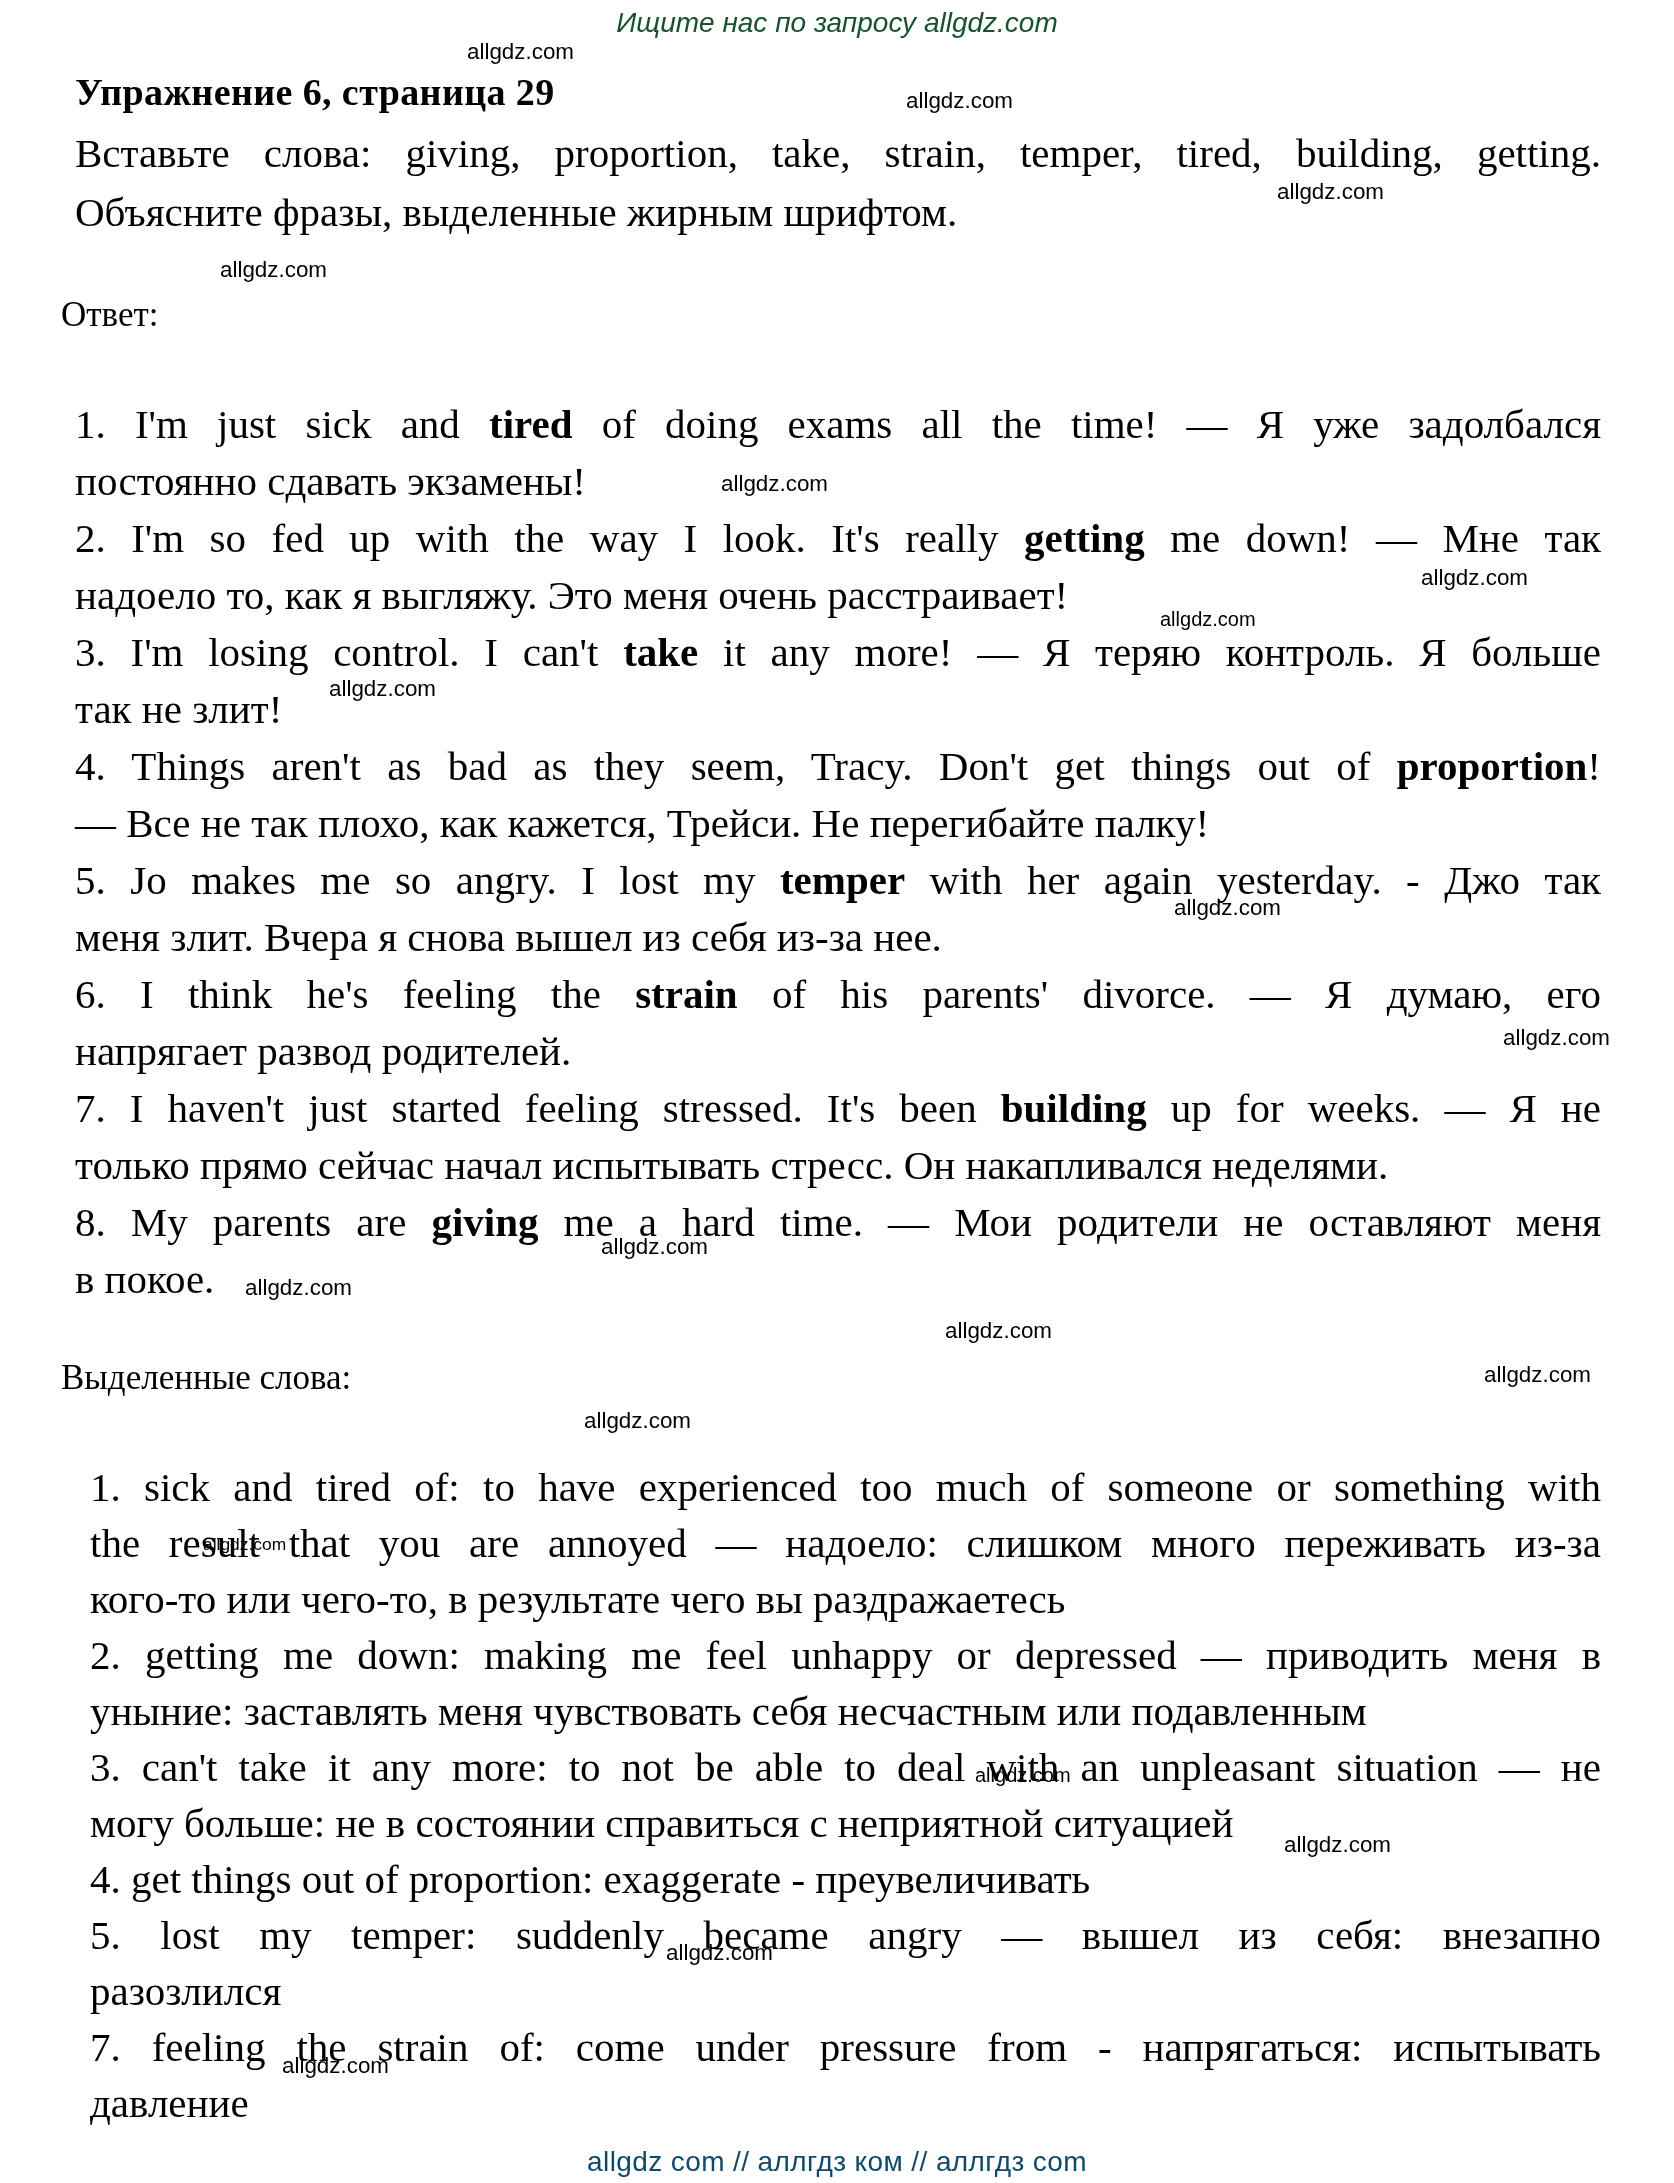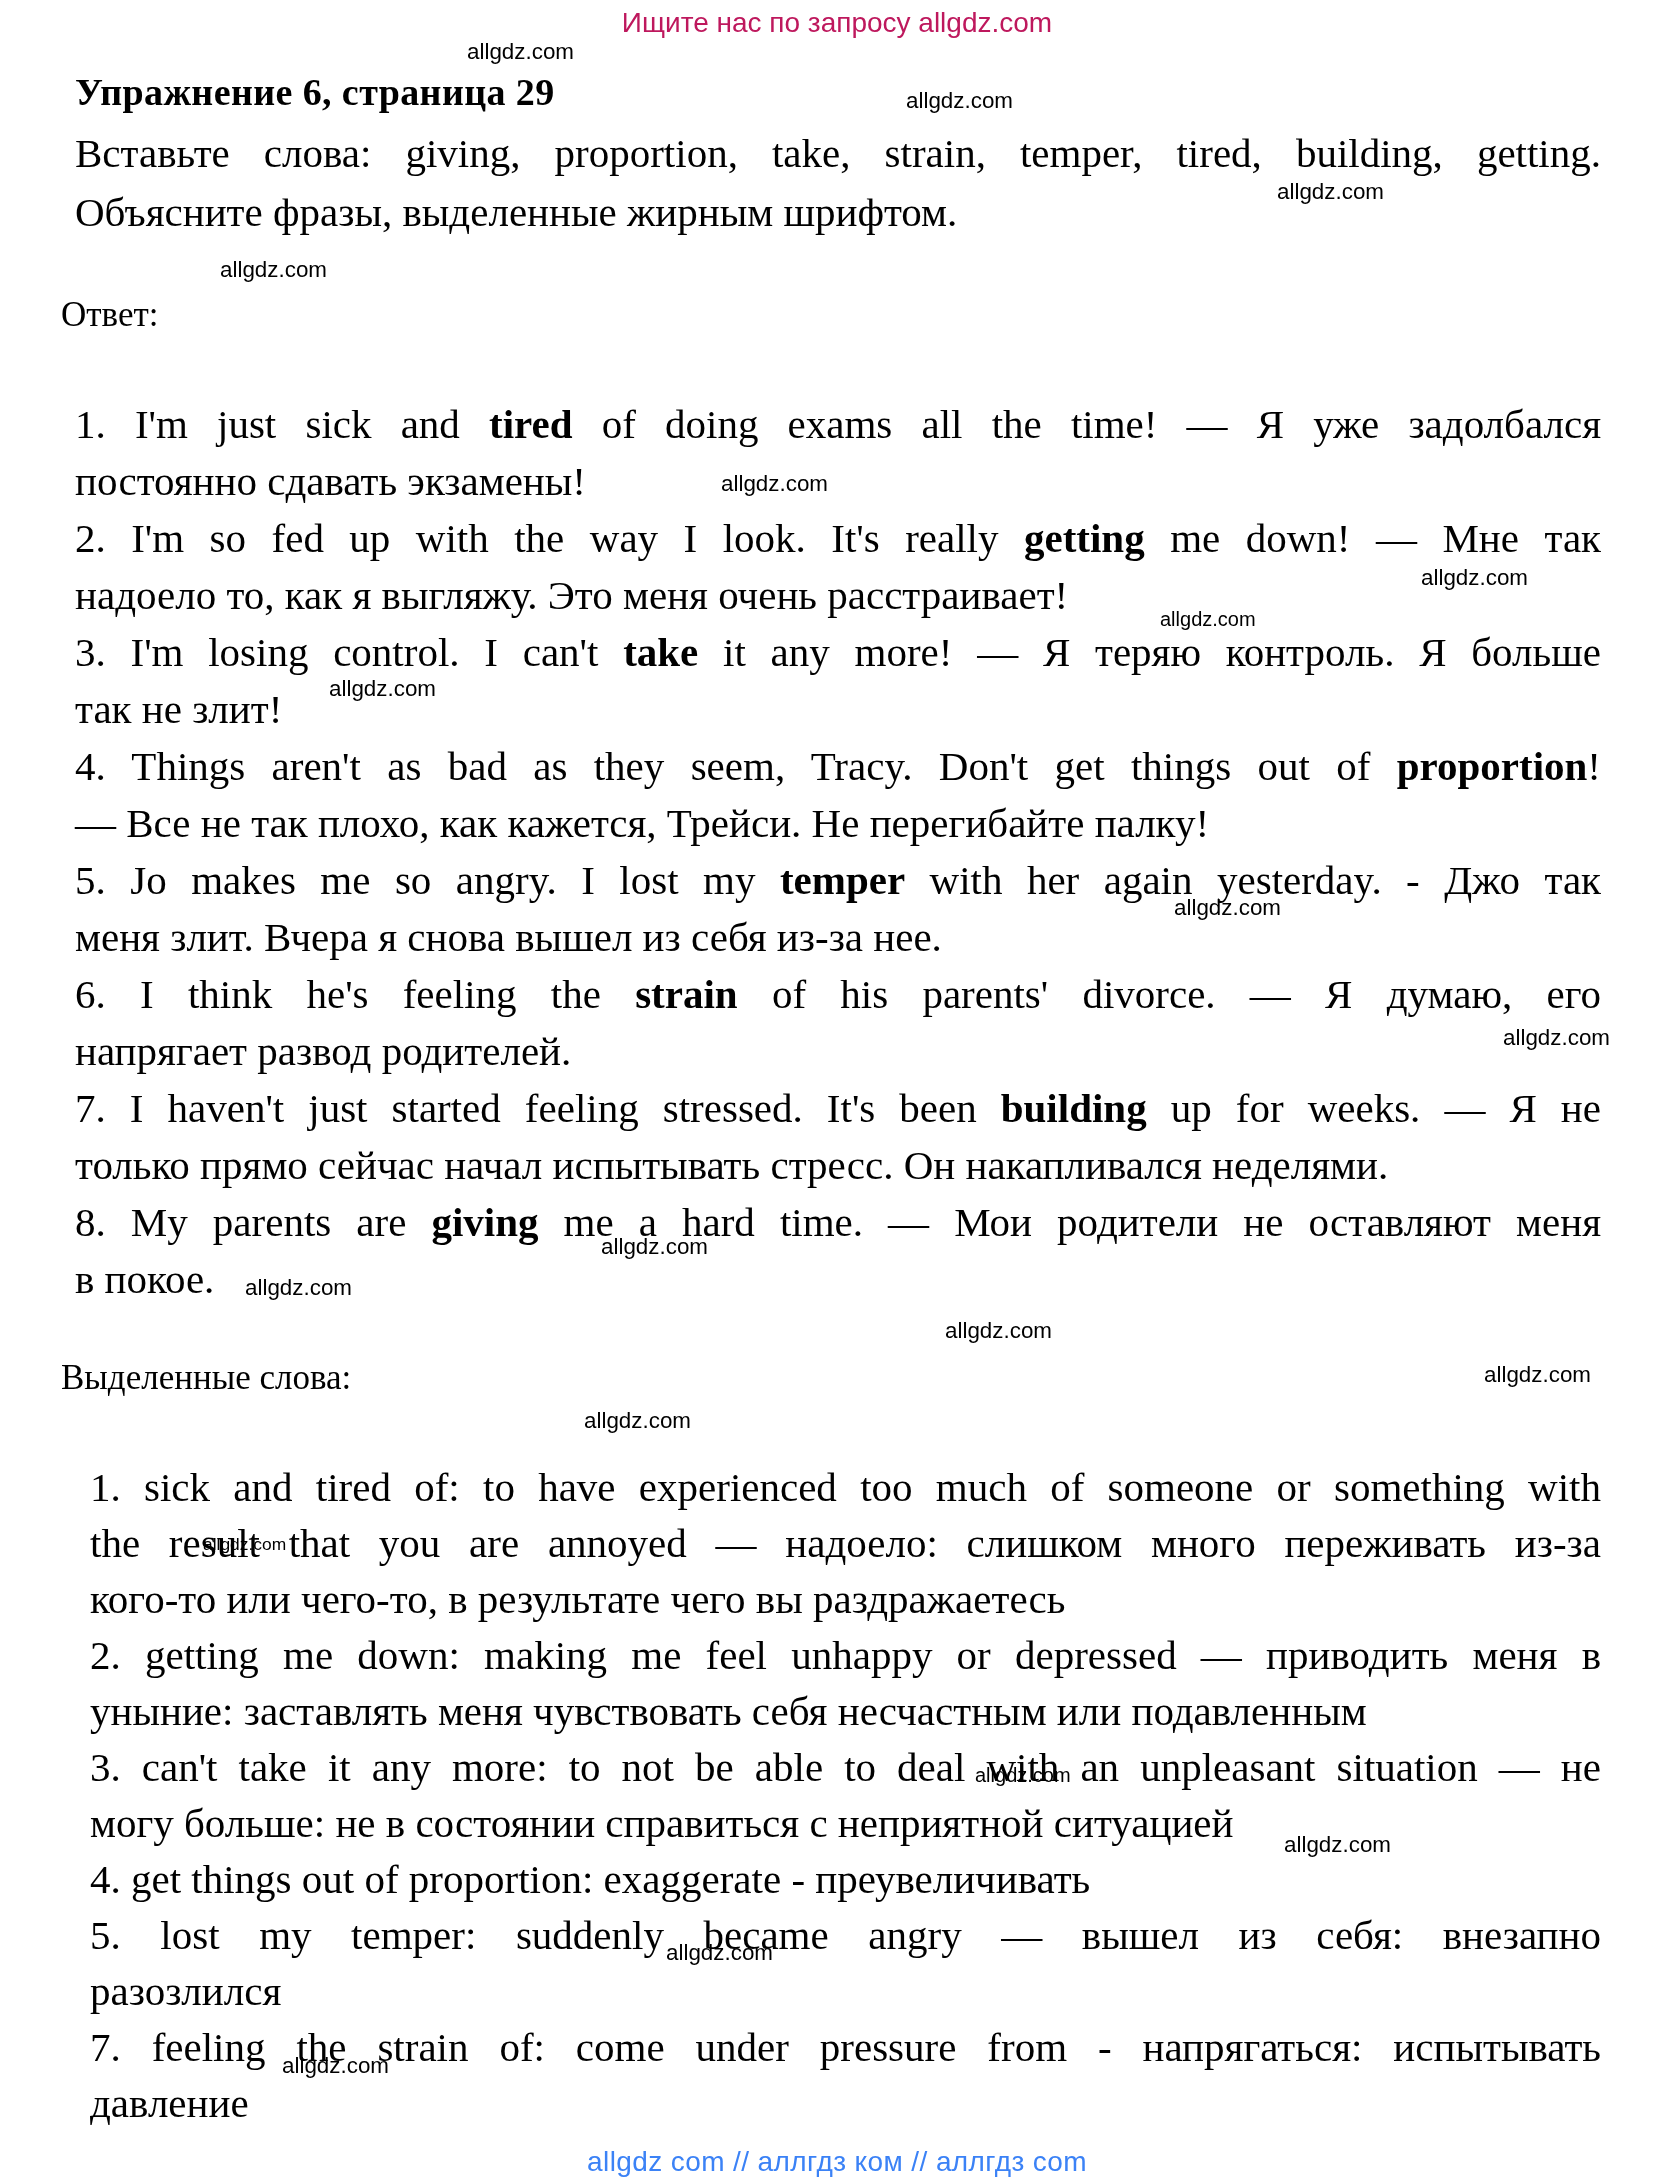--- a/index.html
+++ b/index.html
@@ -65,21 +65,21 @@
     text-align: center;
     font-family: "Liberation Sans", sans-serif;
     font-size: 28px;
     letter-spacing: 0.4px;
   }
 </style>
 </head>
 <body>
 
 <div class="page">
-  <div class="banner" style="color: #be185d;">Ищите нас по запросу allgdz.com</div>
+  <div class="banner" style="color: #14532d; font-style: italic;">Ищите нас по запросу allgdz.com</div>
 
   <div>
       <div class="wm" style="left: 467px; top: 41px; font-size: 22.4px;">allgdz.com</div>
       <div class="wm" style="left: 906px; top: 90px; font-size: 22.4px;">allgdz.com</div>
       <div class="wm" style="left: 1277px; top: 181px; font-size: 22.4px;">allgdz.com</div>
       <div class="wm" style="left: 220px; top: 259px; font-size: 22.4px;">allgdz.com</div>
       <div class="wm" style="left: 721px; top: 473px; font-size: 22.4px;">allgdz.com</div>
       <div class="wm" style="left: 1421px; top: 567px; font-size: 22.4px;">allgdz.com</div>
       <div class="wm" style="left: 1160px; top: 609px; font-size: 20px;">allgdz.com</div>
       <div class="wm" style="left: 329px; top: 678px; font-size: 22.4px;">allgdz.com</div>
@@ -165,15 +165,15 @@
       <div class="item">
         <div class="line"><span>5. lost my temper: suddenly became angry — вышел из себя: внезапно</span></div>
         <div class="line last"><span>разозлился</span></div>
       </div>
       <div class="item">
         <div class="line"><span>7. feeling the strain of: come under pressure from - напрягаться: испытывать</span></div>
         <div class="line last"><span>давление</span></div>
       </div>
     </div>
 
-  <div class="footer" style="color: #3b82f6;">allgdz com  //  аллгдз ком  //  аллгдз com</div>
+  <div class="footer" style="color: #0c4a6e;">allgdz com  //  аллгдз ком  //  аллгдз com</div>
 </div>
 
 
 </body></html>

